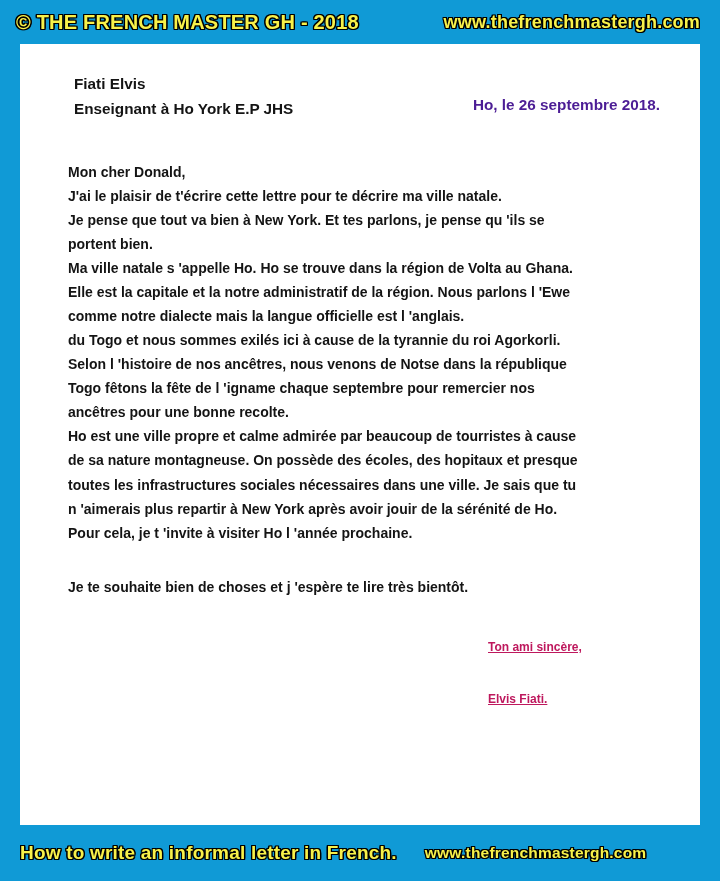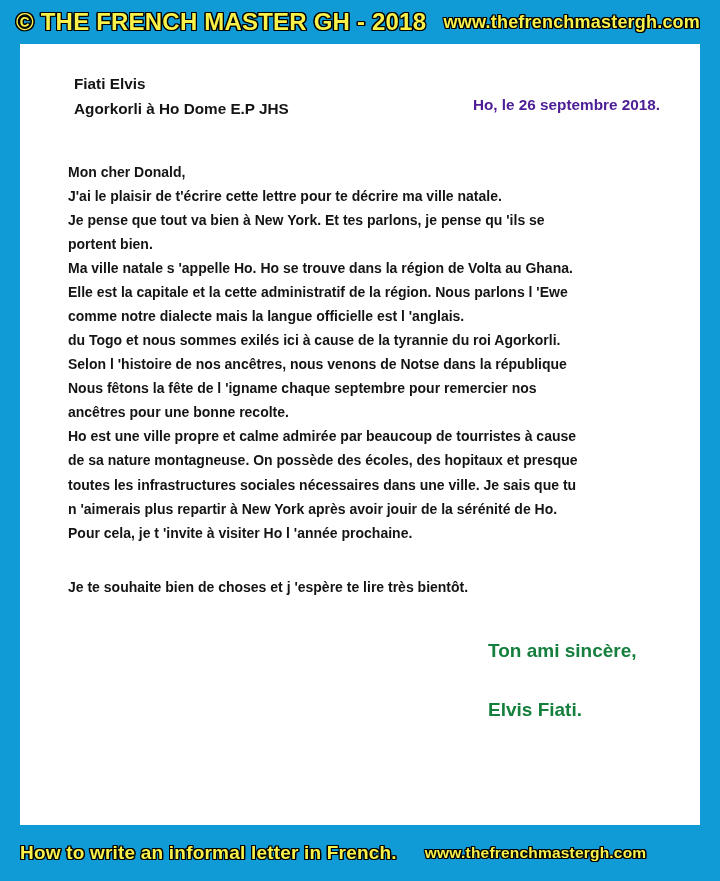--- a/index.html
+++ b/index.html
@@ -44,21 +44,21 @@
       -1.2px -1.2px 0 #000,
        1.2px -1.2px 0 #000,
       -1.2px  1.2px 0 #000,
        1.2px  1.2px 0 #000,
       -1.2px 0 0 #000,
        1.2px 0 0 #000,
        0 -1.2px 0 #000,
        0  1.2px 0 #000;
   }
   .banner-copyright {
-    font-size: 24px;
+    font-size: 20px;
     margin-left: 2px;
   }
   .banner-url {
     font-size: 18px;
     margin-left: auto;
     margin-right: 6px;
   }
 
   
   .sheet-wrap {
@@ -128,23 +128,24 @@
   }
   .closing .body-line {
     white-space: nowrap;
   }
   .signature {
     margin-top: 42px;
     margin-left: 420px;
   }
   .signature .sig-line {
     font-weight: bold;
-    font-size: 19px;
-    color: #15803d;
-    white-space: nowrap;
+    font-size: 12px;
+    color: #be185d;
+    white-space: nowrap;
+    text-decoration: underline;
   }
   .sig-gap {
     height: 40px;
   }
 
   
   .bottom-banner {
     height: 56px;
     flex: 0 0 56px;
     display: flex;
@@ -170,36 +171,36 @@
     <span class="banner-text banner-copyright">© THE FRENCH MASTER GH - 2018</span>
     <span class="banner-text banner-url">www.thefrenchmastergh.com</span>
   </div>
 
   <div class="sheet-wrap">
     <div class="sheet">
 
       <div class="letterhead">
         <div class="sender">
           <div class="line">Fiati Elvis</div>
-          <div class="line">Agorkorli à Ho Dome E.P JHS</div>
+          <div class="line">Enseignant à Ho York E.P JHS</div>
         </div>
         <div class="dateline">Ho, le 26 septembre 2018.</div>
       </div>
 
       <div class="body-block">
         <div class="body-line">Mon cher Donald,</div>
         <div class="body-line">J'ai le plaisir de t'écrire cette lettre pour te décrire ma ville natale.</div>
         <div class="body-line">Je pense que tout va bien à New York. Et tes parlons, je pense qu 'ils se</div>
         <div class="body-line">portent bien.</div>
         <div class="body-line">Ma ville natale s 'appelle Ho. Ho se trouve dans la région de Volta au Ghana.</div>
-        <div class="body-line">Elle est la capitale et la cette administratif de la région. Nous parlons l 'Ewe</div>
+        <div class="body-line">Elle est la capitale et la notre administratif de la région. Nous parlons l 'Ewe</div>
         <div class="body-line">comme notre dialecte mais la langue officielle est l 'anglais.</div>
         <div class="body-line">du Togo et nous sommes exilés ici à cause de la tyrannie du roi Agorkorli.</div>
         <div class="body-line">Selon l 'histoire de nos ancêtres, nous venons de Notse dans la république</div>
-        <div class="body-line">Nous fêtons la fête de l 'igname chaque septembre pour remercier nos</div>
+        <div class="body-line">Togo fêtons la fête de l 'igname chaque septembre pour remercier nos</div>
         <div class="body-line">ancêtres pour une bonne recolte.</div>
         <div class="body-line">Ho est une ville propre et calme admirée par beaucoup de tourristes à cause</div>
         <div class="body-line">de sa nature montagneuse. On possède des écoles, des hopitaux et presque</div>
         <div class="body-line">toutes les infrastructures sociales nécessaires dans une ville. Je sais que tu</div>
         <div class="body-line">n 'aimerais plus repartir à New York après avoir jouir de la sérénité de Ho.</div>
         <div class="body-line">Pour cela, je t 'invite à visiter Ho l 'année prochaine.</div>
       </div>
 
       <div class="closing">
         <div class="body-line">Je te souhaite bien de choses et j 'espère te lire très bientôt.</div>

